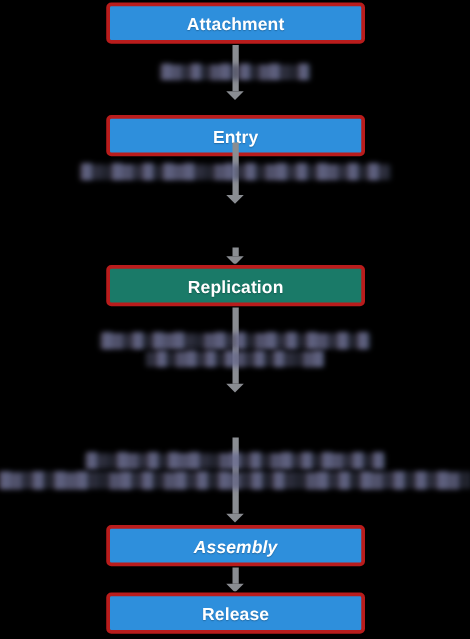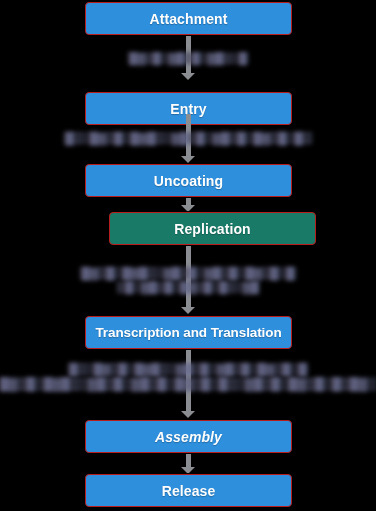--- a/index.html
+++ b/index.html
@@ -22,28 +22,28 @@
   }
 
   
   .stage {
     position: absolute;
     left: 85px;
     width: 207px;
     height: 33px;
     box-sizing: border-box;
     border-radius: 4px;
-    border: 1px solid #b91c1c;
+    border: 3px solid #b91c1c;
     display: flex;
     align-items: center;
     justify-content: center;
     box-shadow: 0 0 0 1px rgba(0,0,0,0.9);
   }
   .stage.blue  { background: #2e8fdc; }
-  .stage.green { background: #1a7a68; margin-left: 24px; }
+  .stage.green { background: #1a7a68; }
 
   .stage-label {
     color: #ffffff;
     font-size: 14px;
     font-weight: bold;
     letter-spacing: 0.1px;
     white-space: nowrap;
     text-shadow: 0 1px 1px rgba(0,0,0,0.25);
   }
   .stage-label.tight { font-size: 13.5px; letter-spacing: -0.1px; }
@@ -122,45 +122,39 @@
   </div>
 
   <div class="arrow" style="top:114px; height:49px;">
     <div class="shaft"></div>
     <div class="head"></div>
   </div>
   <div class="edge-label" style="top:127px; left:0; width:376px; height:22px;">
     <span class="line wide">█▒░█▓▒█░█▓█▒░▓█▒█░▓█▒█░█▓▒█░█▒</span>
   </div>
 
-  <div class="stage blue" style="top:164px;">
-    <span class="stage-label">Uncoating</span>
-  </div>
 
   <div class="arrow" style="top:198px; height:14px;">
     <div class="shaft"></div>
     <div class="head"></div>
   </div>
 
   <div class="stage green" style="top:212px;">
     <span class="stage-label">Replication</span>
   </div>
 
   <div class="arrow" style="top:246px; height:68px;">
     <div class="shaft"></div>
     <div class="head"></div>
   </div>
   <div class="edge-label" style="top:262px; left:0; width:376px; height:36px;">
     <span class="line wide">█▓▒█░█▓█▒░▓█▒█░▓█▒█░█▓▒█░█</span>
     <span class="line">▒█░▓█▒█░█▓▒█░█▒░▓█</span>
   </div>
 
-  <div class="stage blue" style="top:316px;">
-    <span class="stage-label tight">Transcription and Translation</span>
-  </div>
 
   <div class="arrow" style="top:350px; height:68px;">
     <div class="shaft"></div>
     <div class="head"></div>
   </div>
   <div class="edge-label" style="top:358px; left:0; width:376px; height:38px;">
     <span class="line wide">█▒░█▓▒█░█▓█▒░▓█▒█░▓█▒█░█▓▒█░█</span>
     <span class="line full">█▓▒█░█▓█▒░▓█▒█░▓█▒█░█▓▒█░█▒░▓█▒█░█▓▒█░█▒█▓░</span>
   </div>
 

